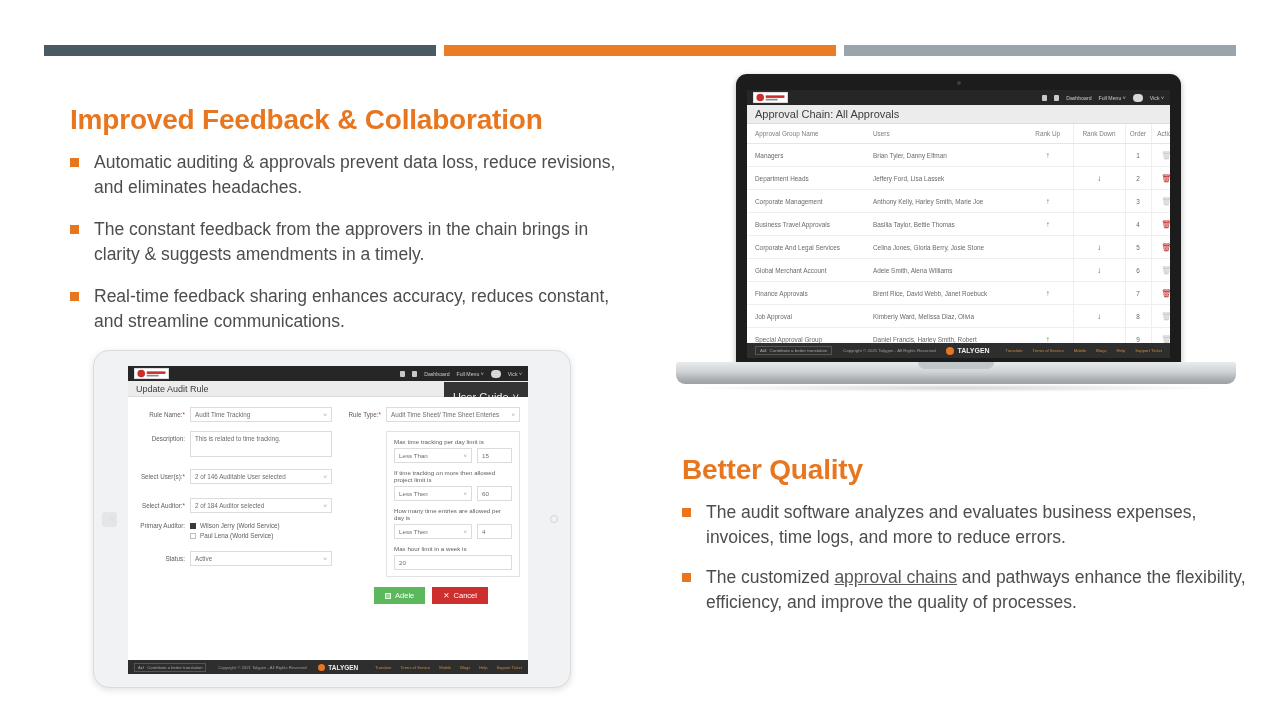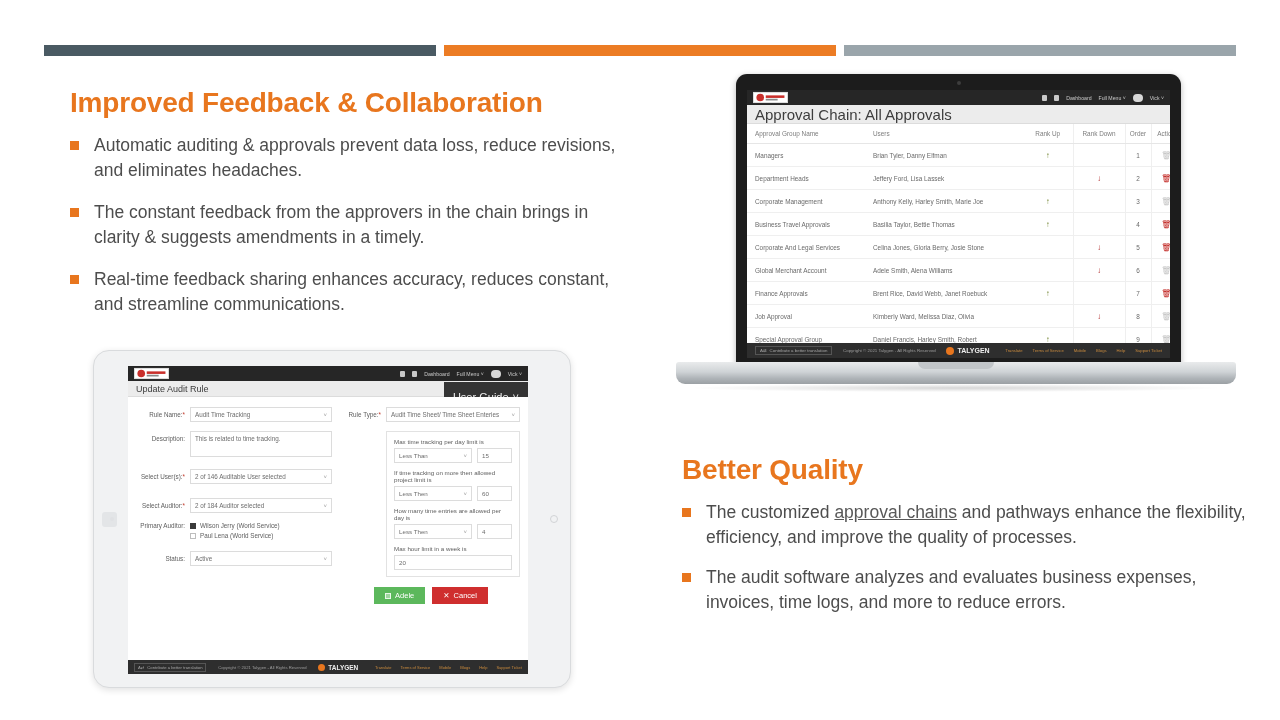--- a/index.html
+++ b/index.html
@@ -24,21 +24,21 @@
   }
   .bullets { list-style: none; margin-top: 14px; }
   .bullets li { display: flex; align-items: flex-start; margin-bottom: 17px; }
   .bsq {
     width: 9px; height: 9px; background: #e8761e; flex: 0 0 9px;
     margin-top: 8px; margin-right: 15px;
   }
   .btxt { font-size: 17.5px; line-height: 25px; color: #4d4d4d; }
   .btxt u { text-decoration: underline; color: #585858; }
 
-  #left-block { position: absolute; left: 70px; top: 87px; width: 560px; }
+  #left-block { position: absolute; left: 70px; top: 104px; width: 560px; }
   #right-block { position: absolute; left: 682px; top: 428px; width: 575px; margin-top: 26px; }
   #right-block .bullets li { margin-bottom: 15px; }
 
   
   .app { background: #fff; width: 100%; height: 100%; overflow: hidden; display: flex; flex-direction: column; }
   .app-nav {
     background: #262626; display: flex; align-items: center; flex: 0 0 auto;
     padding: 0 6px; justify-content: space-between;
   }
   .logo-box {
@@ -101,21 +101,21 @@
   }
   .lt-shadow {
     position: absolute; left: 18px; top: 310px; width: 524px; height: 8px;
     background: radial-gradient(ellipse at center, rgba(0,0,0,0.16), rgba(0,0,0,0) 72%);
   }
 
   
   #laptop .app-nav { height: 15px; }
   #laptop .logo-box { transform: scale(0.85); transform-origin: left center; }
   #laptop .page-head { height: 19px; padding-left: 8px; }
-  #laptop .page-title-txt { font-size: 15px; }
+  #laptop .page-title-txt { font-size: 11px; }
   #laptop .app-foot { height: 15px; padding: 0 8px; }
   #laptop .foot-translate { font-size: 4.4px; padding: 1px 4px; }
   #laptop .foot-copy { font-size: 4.4px; }
   #laptop .foot-logo { font-size: 7px; }
   #laptop .foot-logo-dot { width: 8px; height: 8px; }
   #laptop .foot-links { font-size: 4.2px; gap: 5px; }
 
   
   .tbl { width: 100%; border-collapse: collapse; table-layout: fixed; }
   .tbl th {
@@ -230,25 +230,25 @@
         <span class="btxt">Real-time feedback sharing enhances accuracy, reduces constant, and streamline communications.</span>
       </li>
     </ul>
   </div>
 
   <div id="right-block">
     <div class="h-title">Better Quality</div>
     <ul class="bullets">
       <li>
         <span class="bsq"></span>
-        <span class="btxt"><span>The customized </span><u>approval chains</u><span> and pathways enhance the flexibility, efficiency, and improve the quality of processes.</span></span>
+        <span class="btxt">The audit software analyzes and evaluates business expenses, invoices, time logs, and more to reduce errors.</span>
       </li>
       <li>
         <span class="bsq"></span>
-        <span class="btxt">The audit software analyzes and evaluates business expenses, invoices, time logs, and more to reduce errors.</span>
+        <span class="btxt"><span>The customized </span><u>approval chains</u><span> and pathways enhance the flexibility, efficiency, and improve the quality of processes.</span></span>
       </li>
     </ul>
   </div>
 
   <div id="laptop">
     <div class="lt-lid">
       <div class="lt-cam"></div>
       <div class="lt-screen">
         <div class="app">
 

